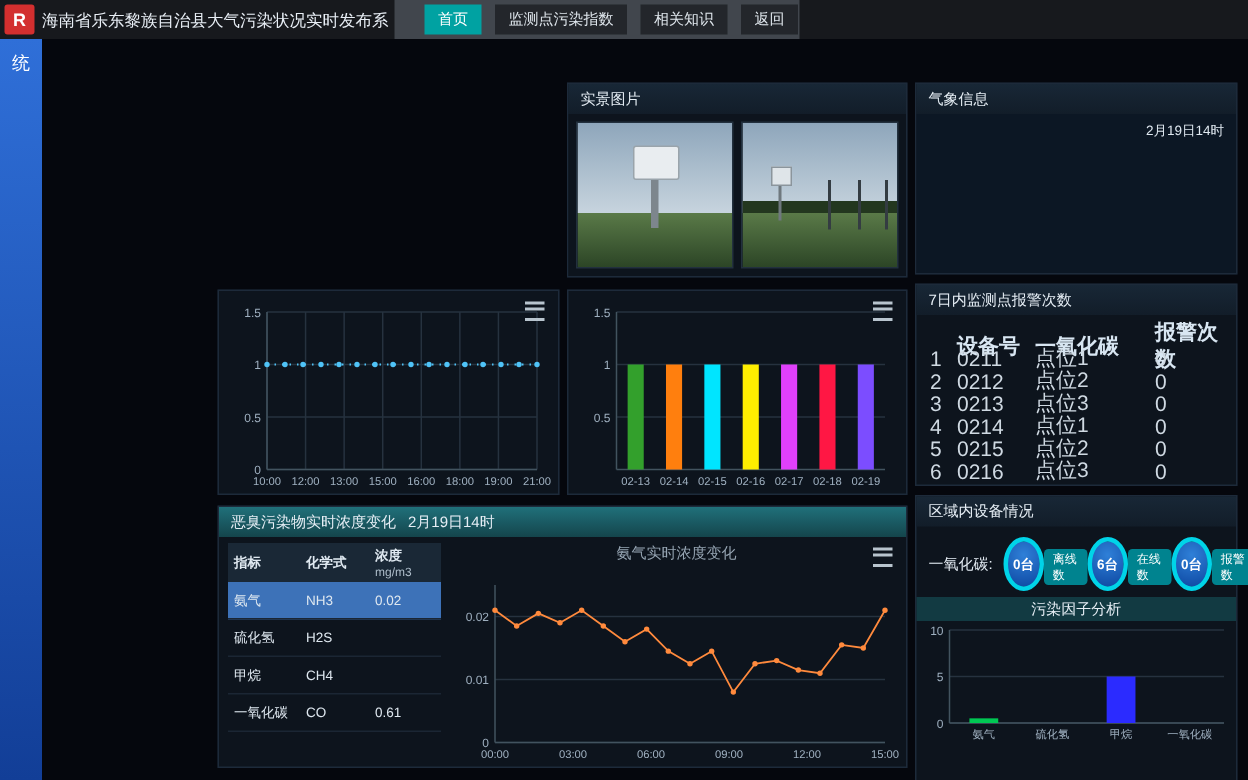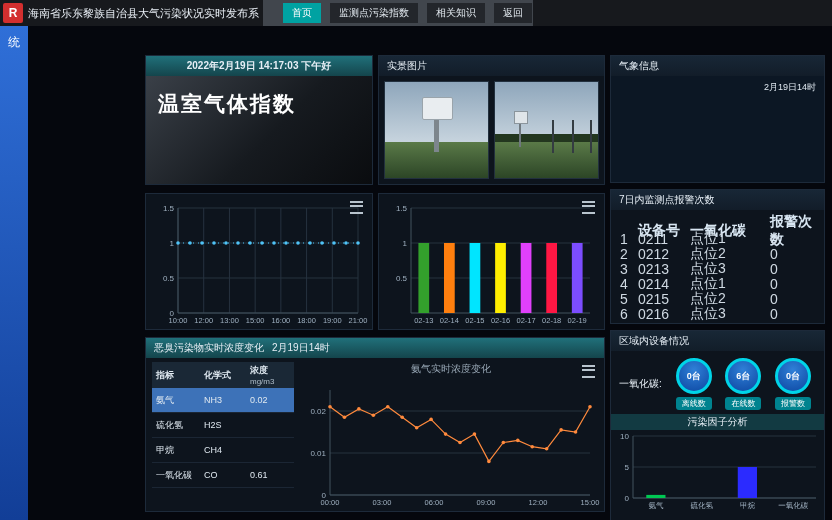--- a/index.html
+++ b/index.html
@@ -87,21 +87,21 @@
   .oth .unit{display:block;font-weight:normal;font-size:8px;color:#aebdca;}
   .otr{height:24px;border-bottom:1px solid #1b2634;}
   .otr.selected{background:#3d72b8;}
   .odor-chart-area{flex:1;position:relative;}
   .odor-chart-title{position:absolute;top:4px;left:0;right:0;text-align:center;font-size:10px;color:#97a6b4;}
   .odor-chart{position:absolute;left:0;top:18px;right:0;bottom:0;}
 
   
   .overview{display:flex;align-items:center;gap:7px;padding:7px 6px 4px 8px;}
   .overview-label{font-size:10px;color:#e6eef5;flex-shrink:0;}
-  .stat{display:flex;flex-direction:column;align-items:center;flex:1;}
+  .stat{display:flex;align-items:center;flex:1;}
   .stat-circle{width:36px;height:36px;border-radius:50%;border:3px solid #00d4e8;box-sizing:border-box;
                background:radial-gradient(circle at 50% 30%,#2f80d8,#0d47a1);
                display:flex;align-items:center;justify-content:center;font-size:9px;font-weight:bold;color:#fff;}
   .stat-pill{margin-top:3px;background:#00838f;border-radius:3px;font-size:8px;padding:1px 6px;color:#fff;}
   .analysis-header{height:16px;background:#123a42;display:flex;align-items:center;justify-content:center;
                    font-size:10px;color:#e6eef5;flex-shrink:0;}
   .analysis-chart{flex:1;position:relative;}
 </style>
 </head>
 <body>
@@ -117,24 +117,20 @@
       <div class="nav-btn">相关知识</div>
       <div class="nav-btn">返回</div>
     </div>
   </div>
 
   <div class="sidebar">
     <div class="sidebar-label">统</div>
   </div>
 
 
-  <div class="panel" id="panel-greeting">
-    <div class="panel-header teal centered">2022年2月19日  14:17:03 下午好</div>
-    <div class="panel-body greeting-body">温室气体指数</div>
-  </div>
 
   <div class="panel" id="panel-photos">
     <div class="panel-header">实景图片</div>
     <div class="panel-body photos-body">
       <div class="photo">
         <div class="sky"></div>
         <div class="ground"></div>
         <div class="device-pole"></div>
         <div class="device-box"></div>
       </div>

